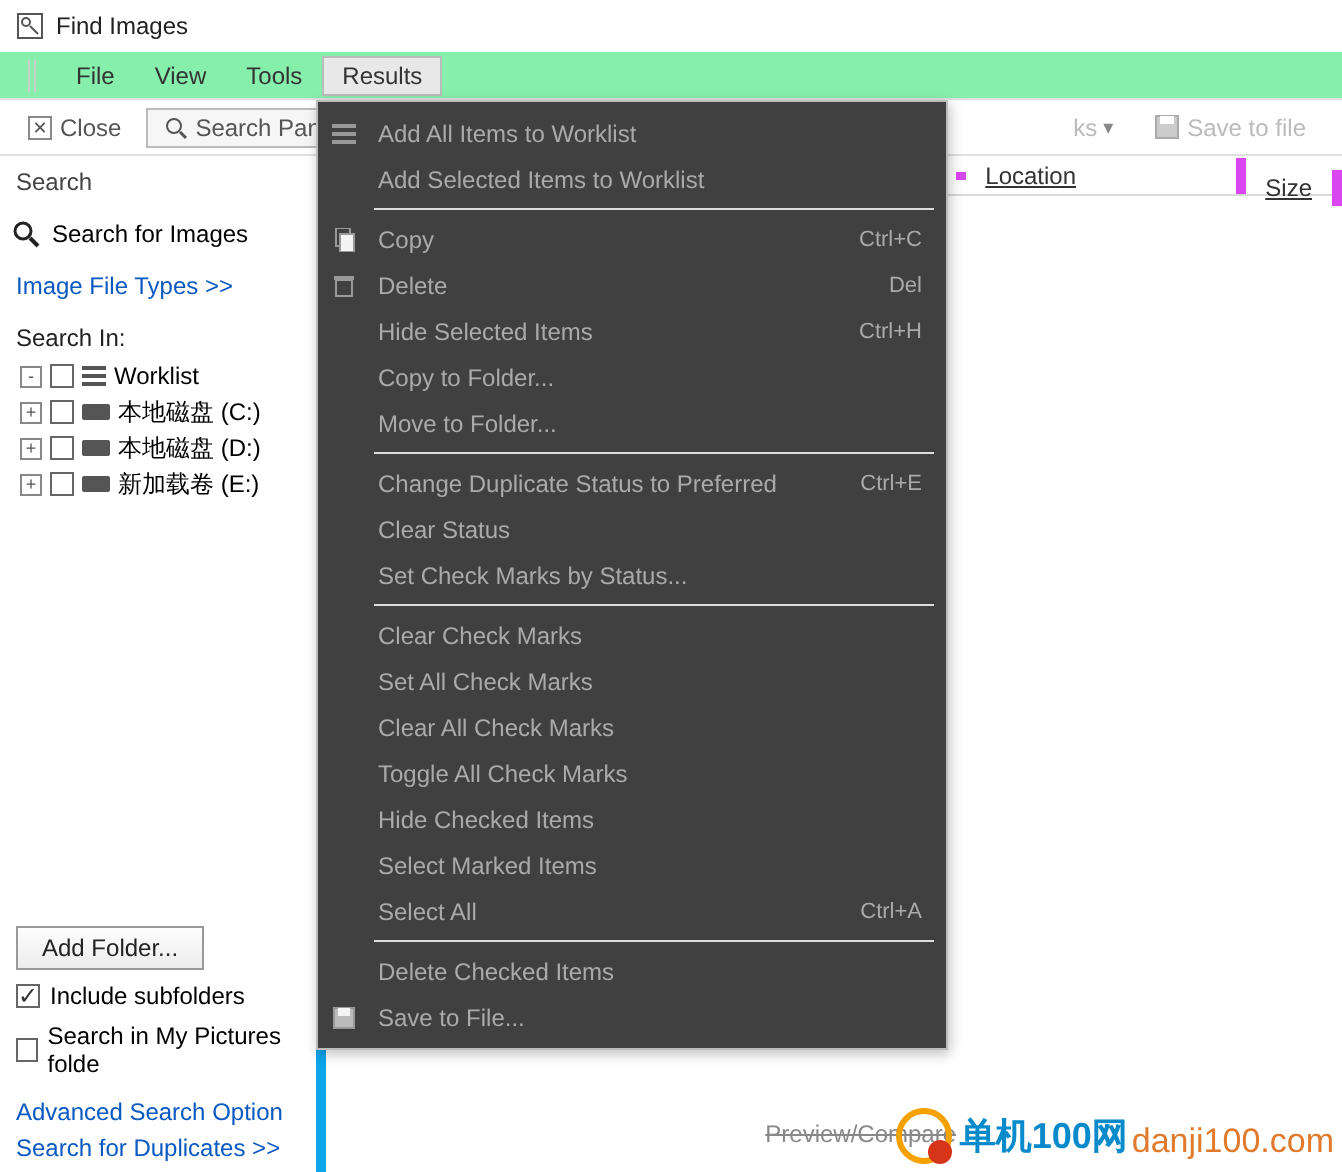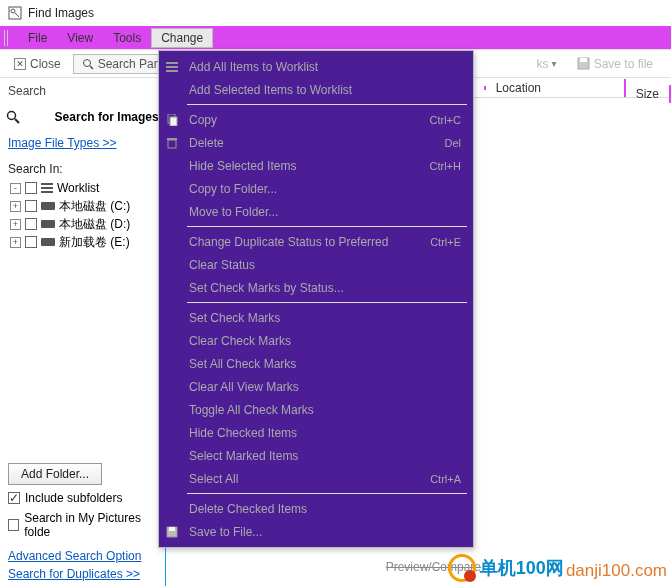--- a/index.html
+++ b/index.html
@@ -1,62 +1,62 @@
 <!DOCTYPE html>
 <html><head>
 <meta charset="utf-8">
 <style>
 * { margin: 0; padding: 0; box-sizing: border-box; font-family: "Segoe UI", Tahoma, sans-serif; font-size: 12px; }
 body { background: #fff; width: 671px; height: 586px; overflow: hidden; position: relative; }
 
 .titlebar { height: 26px; display: flex; align-items: center; padding: 0 8px; color: #222; }
 .titlebar .icon { margin-right: 6px; }
 
-.menubar { height: 24px; display: flex; align-items: center; padding: 0 4px; border-bottom: 1px solid #e0e0e0; background: #d946ef; }
+.menubar { height: 24px; display: flex; align-items: center; padding: 0 14px; border-bottom: 1px solid #e0e0e0; background: #86efac; }
 .menubar .grip { width: 6px; height: 16px; background: repeating-linear-gradient(90deg,#ccc 0 1px,transparent 1px 3px); margin-right: 8px; }
 .menubar .menu-item { padding: 3px 10px; color: #333; cursor: default; }
 .menubar .menu-item.active { background: #e8e8e8; border: 1px solid #bbb; padding: 2px 9px; }
 
 .toolbar { height: 28px; display: flex; align-items: center; padding: 0 6px; border-bottom: 1px solid #e0e0e0; color: #555; }
 .toolbar .tbtn { display: flex; align-items: center; padding: 2px 8px; margin-right: 4px; cursor: default; }
 .toolbar .tbtn.boxed { border: 1px solid #bbb; background: #f6f6f6; }
 .toolbar .spacer { flex: 1; }
 .toolbar .disabled { color: #bbb; }
 .tick { color:#888; font-size:10px; margin-left:3px; }
 
 .main { display: flex; height: calc(586px - 26px - 24px - 28px); }
 
-.sidebar { width: 168px; border-right: 1px solid #0ea5e9; padding: 4px 6px 6px 8px; overflow: hidden; background:#fff; }
+.sidebar { width: 168px; border-right: 5px solid #0ea5e9; padding: 4px 6px 6px 8px; overflow: hidden; background:#fff; }
 .sidebar .search-label { color:#444; padding:2px 0 6px 0; }
-.sfi-head { display:flex; align-items:center; font-weight:bold; margin:6px 0 10px -2px;justify-content:space-between; }
+.sfi-head { display:flex; align-items:center; font-weight:normal; margin:6px 0 10px -2px; }
 .sfi-head .mag { margin-right:6px; }
-.link { color: #0a59c0; text-decoration: underline; cursor: default; margin: 2px 0; display:inline-block; }
+.link { color: #0a59c0; cursor: default; margin: 2px 0; display:inline-block; }
 .lbl { color:#222; margin:10px 0 3px 0; }
 .tree { margin-left: 2px; }
 .tree .row { display:flex; align-items:center; height:18px; }
 .tree .exp { width:11px; height:11px; border:1px solid #888; margin-right:4px; font-size:9px; line-height:9px; text-align:center; color:#555; }
 .tree .cb { width:12px; height:12px; border:1px solid #666; margin-right:4px; }
 .tree .drv { width:14px; height:8px; background:#555; margin-right:4px; border-radius:1px; }
 .tree .wl { margin-right:4px; }
 
 .addfolder { margin-top:212px; }
 .btn { border:1px solid #999; background:linear-gradient(#fdfdfd,#ececec); padding:3px 12px; font-size:12px; color:#222; }
 .chk-row { display:flex; align-items:center; margin-top:6px; }
 .chk-row .cb { width:12px; height:12px; border:1px solid #666; margin-right:5px; position:relative; }
 .chk-row .cb.checked::after { content:"✓"; position:absolute; top:-2px; left:0; color:#333; }
 
 .bottom-links { margin-top:8px; }
 
 .content { flex:1; display:flex; flex-direction:column; }
 .header-row { display:flex; border-bottom:1px solid #d8d8d8; height:20px; align-items:center; color:#333; }
-.header-row .col { padding:2px 10px; border-right:2px solid #d946ef; }
+.header-row .col { padding:2px 10px; border-right:5px solid #d946ef;text-decoration:underline; }
 .content-body { flex:1; position:relative; }
 .preview-label { position:absolute; bottom:12px; left:220px; color:#888; text-decoration:line-through; }
 
-.dropdown { position:absolute; top:50px; left:158px; width:316px; background:#4c1d95; border:1px solid #bcbcbc; box-shadow:1px 2px 6px rgba(0,0,0,.25); padding:4px 0; z-index:50; }
+.dropdown { position:absolute; top:50px; left:158px; width:316px; background:#404040; border:1px solid #bcbcbc; box-shadow:1px 2px 6px rgba(0,0,0,.25); padding:4px 0; z-index:50; }
 .dropdown .mi { display:flex; align-items:center; height:23px; padding:0 12px 0 30px; color:#aaa; position:relative; }
 .dropdown .mi .ico { position:absolute; left:7px; width:16px; text-align:center; color:#999; }
 .dropdown .mi .sc { margin-left:auto; color:#aaa; font-size:11px; }
 .dropdown .sep { height:1px; background:#ddd; margin:3px 6px 3px 28px; }
 
 .watermark { position:absolute; right:4px; bottom:4px; display:flex; align-items:center; font-family:"Microsoft YaHei",sans-serif; }
 .wm-logo { width:28px; height:28px; border:3px solid #f5a100; border-radius:50%; position:relative; margin-right:4px; }
 .wm-logo::after { content:""; position:absolute; right:-3px; bottom:-3px; width:12px; height:12px; border-radius:50%; background:#d6351a; }
 .wm-txt1 { color:#088acb; font-size:18px; font-weight:bold; }
 .wm-txt2 { color:#e07a2c; font-size:17px; margin-left:2px; margin-top:6px; }
@@ -74,21 +74,21 @@
       </svg>
   </span>
   <span>Find Images</span>
 </div>
 
 <div class="menubar">
   <div class="grip"></div>
   <div class="menu-item">File</div>
   <div class="menu-item">View</div>
   <div class="menu-item">Tools</div>
-  <div class="menu-item active">Change</div>
+  <div class="menu-item active">Results</div>
 </div>
 
 <div class="toolbar">
   <div class="tbtn">
     <span style="border:1px solid #888;width:12px;height:12px;display:inline-flex;align-items:center;justify-content:center;margin-right:4px;font-size:9px;">✕</span>
     <span>Close</span>
   </div>
   <div class="tbtn boxed">
     <span style="margin-right:4px;">
       <svg width="12" height="12">
@@ -250,30 +250,27 @@
       <span class="sc">Ctrl+E</span>
     </div>
     <div class="mi">
       <span>Clear Status</span>
     </div>
     <div class="mi">
       <span>Set Check Marks by Status...</span>
     </div>
     <div class="sep"></div>
     <div class="mi">
-      <span>Set Check Marks</span>
-    </div>
-    <div class="mi">
       <span>Clear Check Marks</span>
     </div>
     <div class="mi">
       <span>Set All Check Marks</span>
     </div>
     <div class="mi">
-      <span>Clear All View Marks</span>
+      <span>Clear All Check Marks</span>
     </div>
     <div class="mi">
       <span>Toggle All Check Marks</span>
     </div>
     <div class="mi">
       <span>Hide Checked Items</span>
     </div>
     <div class="mi">
       <span>Select Marked Items</span>
     </div>

